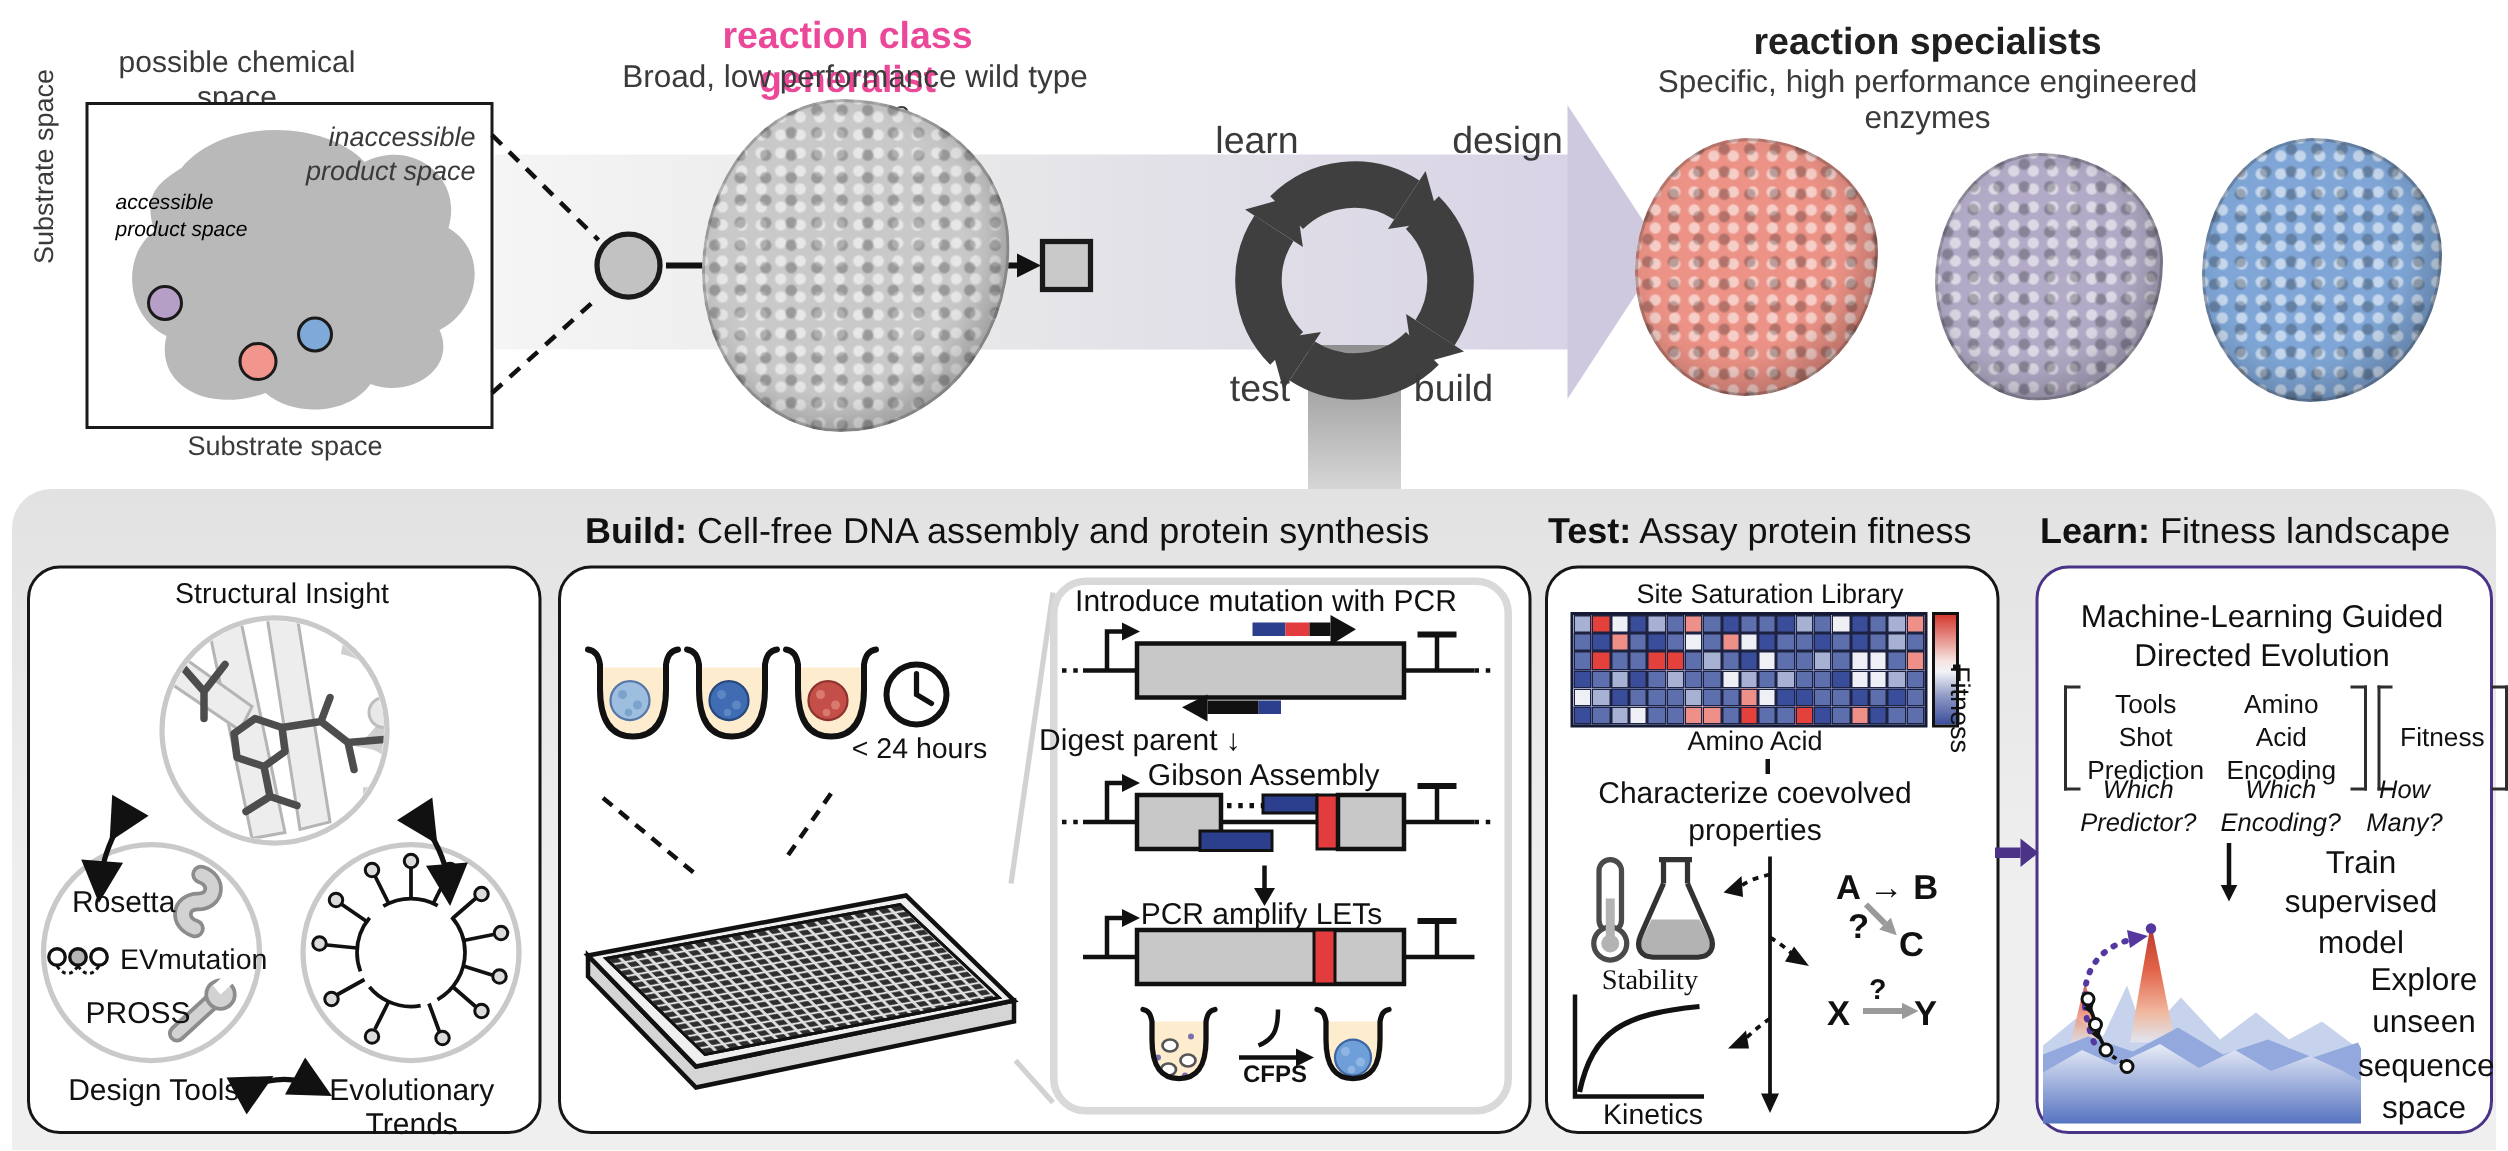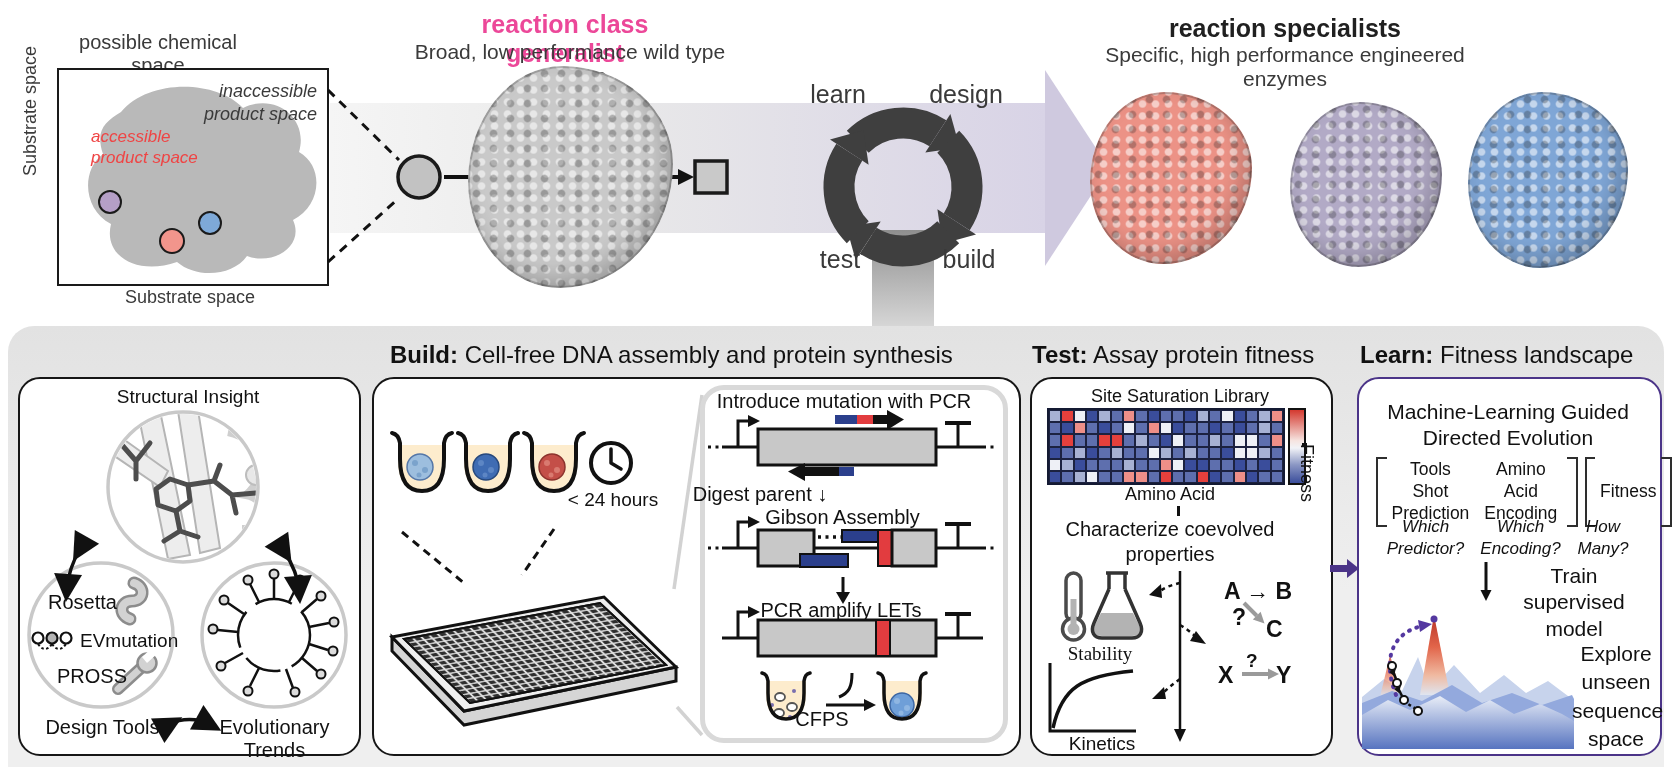--- a/index.html
+++ b/index.html
@@ -69,21 +69,21 @@
   <div class="abs band-head"></div>
   <div class="abs v-connector"></div>
 
   <div class="abs ctr gray" style="left:58px;top:31px;width:200px;font-size:20px;">possible chemical space</div>
   <div class="abs chem-box">
     <svg width="268" height="214" style="position:absolute;left:0;top:0">
       <path d="M62,42 C90,8 158,10 184,38 C216,22 250,48 240,82 C266,97 262,136 234,150 C246,176 214,196 188,186 C174,206 138,209 118,192 C78,206 44,186 52,154 C24,140 22,100 44,84 C36,60 46,52 62,42 Z" fill="#b9b9b9"></path>
     </svg>
     <div class="abs ital gray pre" style="right:10px;top:10px;font-size:18px;text-align:right;line-height:1.25;">inaccessible
 product space</div>
-    <div class="abs ital pre" style="left:32px;top:56px;font-size:17px;color:#ef4444;line-height:1.25;">accessible
+    <div class="abs ital pre" style="left:18px;top:56px;font-size:14px;color:#000000;line-height:1.25;">accessible
 product space</div>
     <div class="dot" style="left:39px;top:120px;background:#b59fc7;"></div>
     <div class="dot" style="left:100px;top:158px;background:#f2958c;width:22px;height:22px;"></div>
     <div class="dot" style="left:139px;top:141px;background:#7ea9d8;"></div>
   </div>
   <div class="abs ctr gray" style="left:105px;top:287px;width:170px;font-size:18px;">Substrate space</div>
   <div class="abs gray" style="left:30px;top:176px;width:0;height:0;font-size:18px;">
     <div style="transform:translate(-50%,-50%) rotate(-90deg);white-space:nowrap;">Substrate space</div>
   </div>
 
@@ -111,21 +111,21 @@
         <path d="M42.75,42.75 A64,64 0 0 1 122.85,34.32" stroke="#3f3f3f" stroke-width="31" fill="none"></path>
         <polygon points="144.7,48.5 135.4,15.0 110.3,53.6" fill="#3f3f3f"></polygon>
       </g>
     </defs>
     <use href="#qa"></use>
     <use href="#qa" transform="rotate(90 88 88)"></use>
     <use href="#qa" transform="rotate(180 88 88)"></use>
     <use href="#qa" transform="rotate(270 88 88)"></use>
   </svg>
   <div class="abs ctr gray" style="left:806px;top:80px;width:64px;font-size:25px;">learn</div>
-  <div class="abs ctr gray" style="left:925px;top:80px;width:82px;font-size:25px;">design</div>
+  <div class="abs ctr gray" style="left:964px;top:80px;width:82px;font-size:25px;">design</div>
   <div class="abs ctr gray" style="left:812px;top:245px;width:56px;font-size:25px;">test</div>
   <div class="abs ctr gray" style="left:936px;top:245px;width:66px;font-size:25px;">build</div>
 
   <div class="abs enzyme" style="left:1090px;top:92px;width:162px;height:172px;background-color:#ec9286;"></div>
   <div class="abs enzyme" style="left:1290px;top:102px;width:152px;height:165px;background-color:#b2aac6;"></div>
   <div class="abs enzyme" style="left:1468px;top:92px;width:160px;height:176px;background-color:#7fa6d6;"></div>
 
   <div class="abs tray"></div>
 
   <div class="abs panel-h" style="left:390px;top:341px;"><b>Build:</b><span> Cell-free DNA assembly and protein synthesis</span></div>
@@ -336,21 +336,21 @@
       <path d="M178,288 c4,1 5,3 6,8 v12 c0,18 6,26 18,26 c12,0 18,-8 18,-26 v-12 c1,-5 2,-7 6,-8" stroke="#111" stroke-width="3.5" fill="none" stroke-linecap="round"></path>
       <path d="M152,288 c0,14 -3,20 -13,24" stroke="#111" stroke-width="3" fill="none"></path>
       <line x1="126" y1="320" x2="164" y2="320" stroke="#111" stroke-width="3"></line>
       <polygon points="164,314 176,320 164,326" fill="#111"></polygon>
     </g>
   </svg>
   <div class="abs ctr" style="left:713px;top:390px;width:262px;font-size:20px;">Introduce mutation with PCR</div>
   <div class="abs ctr" style="left:686px;top:483px;width:148px;font-size:20px;">Digest parent ↓</div>
   <div class="abs ctr" style="left:760px;top:506px;width:165px;font-size:20px;">Gibson Assembly</div>
   <div class="abs ctr" style="left:756px;top:599px;width:170px;font-size:20px;">PCR amplify LETs</div>
-  <div class="abs ctr" style="left:784px;top:708px;width:76px;font-size:20px;">CFPS</div>
+  <div class="abs ctr" style="left:812px;top:708px;width:76px;font-size:16px;font-weight:bold;">CFPS</div>
 
   <div class="abs ctr" style="left:1080px;top:386px;width:200px;font-size:18px;">Site Saturation Library</div>
   <div class="abs hm">
       <div style="background: rgb(167, 177, 211);"></div>
       <div style="background: rgb(228, 64, 60);"></div>
       <div style="background: rgb(238, 240, 246);"></div>
       <div style="background: rgb(58, 77, 155);"></div>
       <div style="background: rgb(167, 177, 211);"></div>
       <div style="background: rgb(94, 111, 174);"></div>
       <div style="background: rgb(238, 143, 136);"></div>

